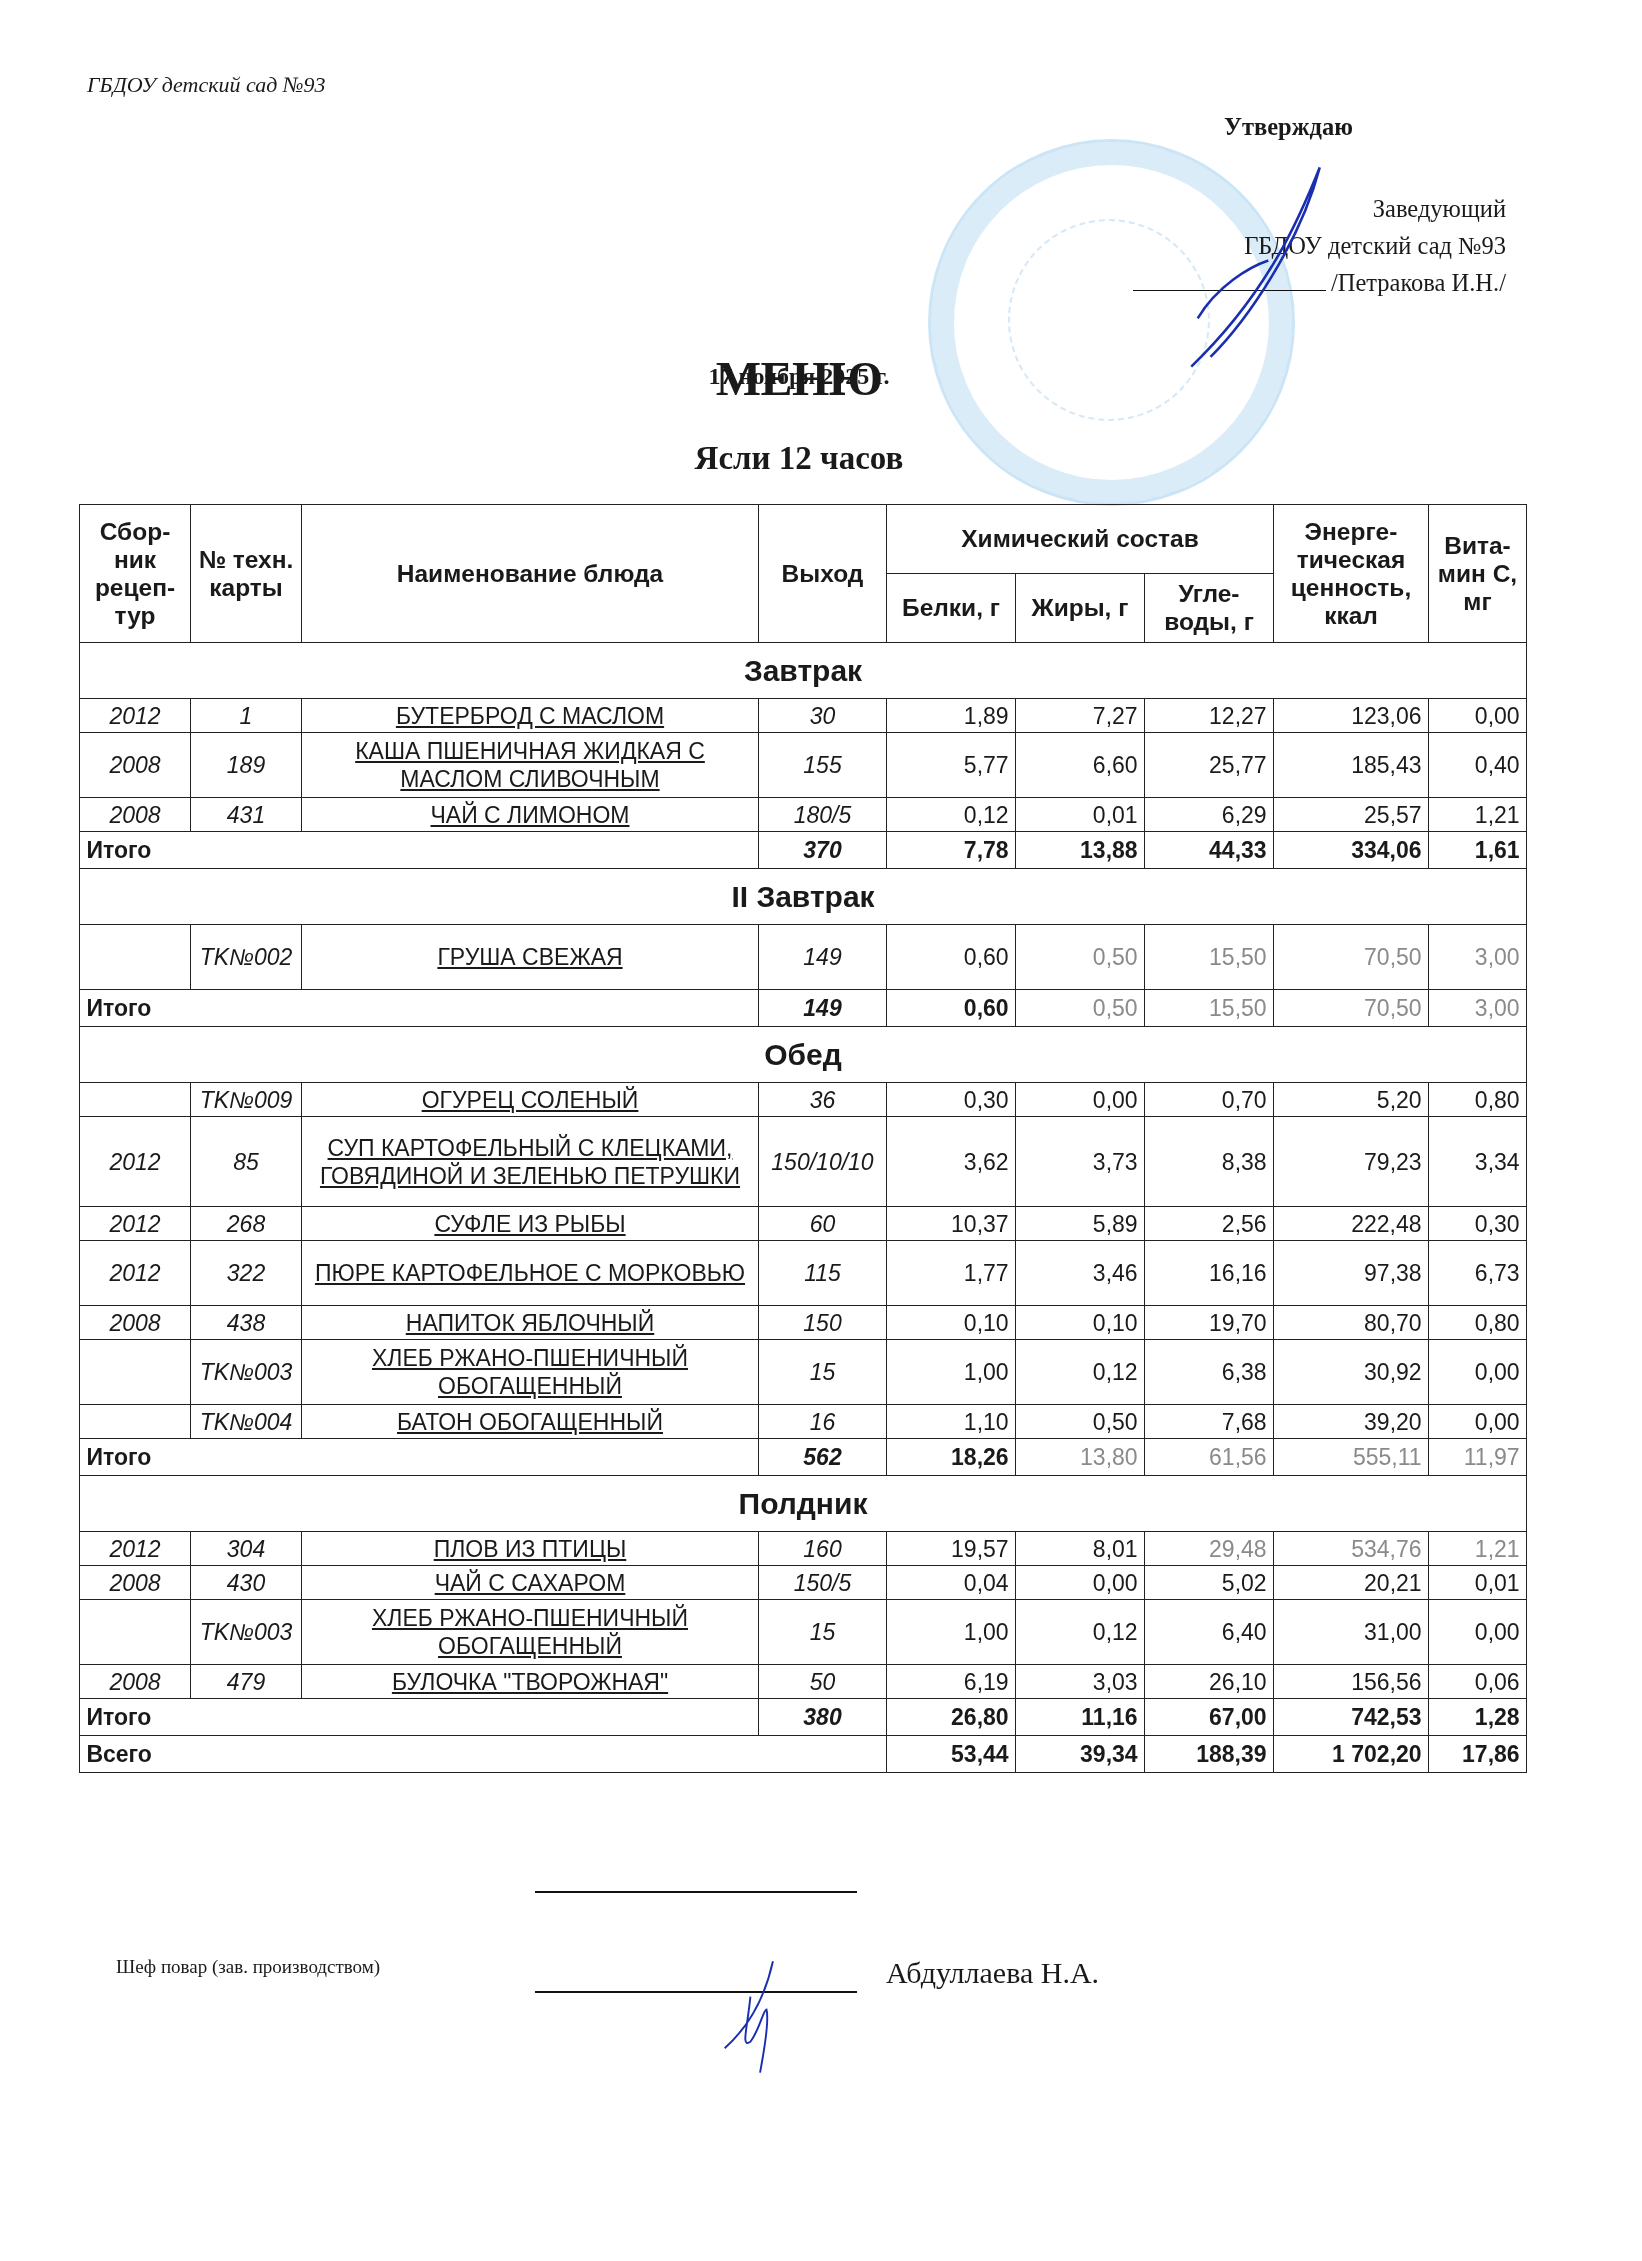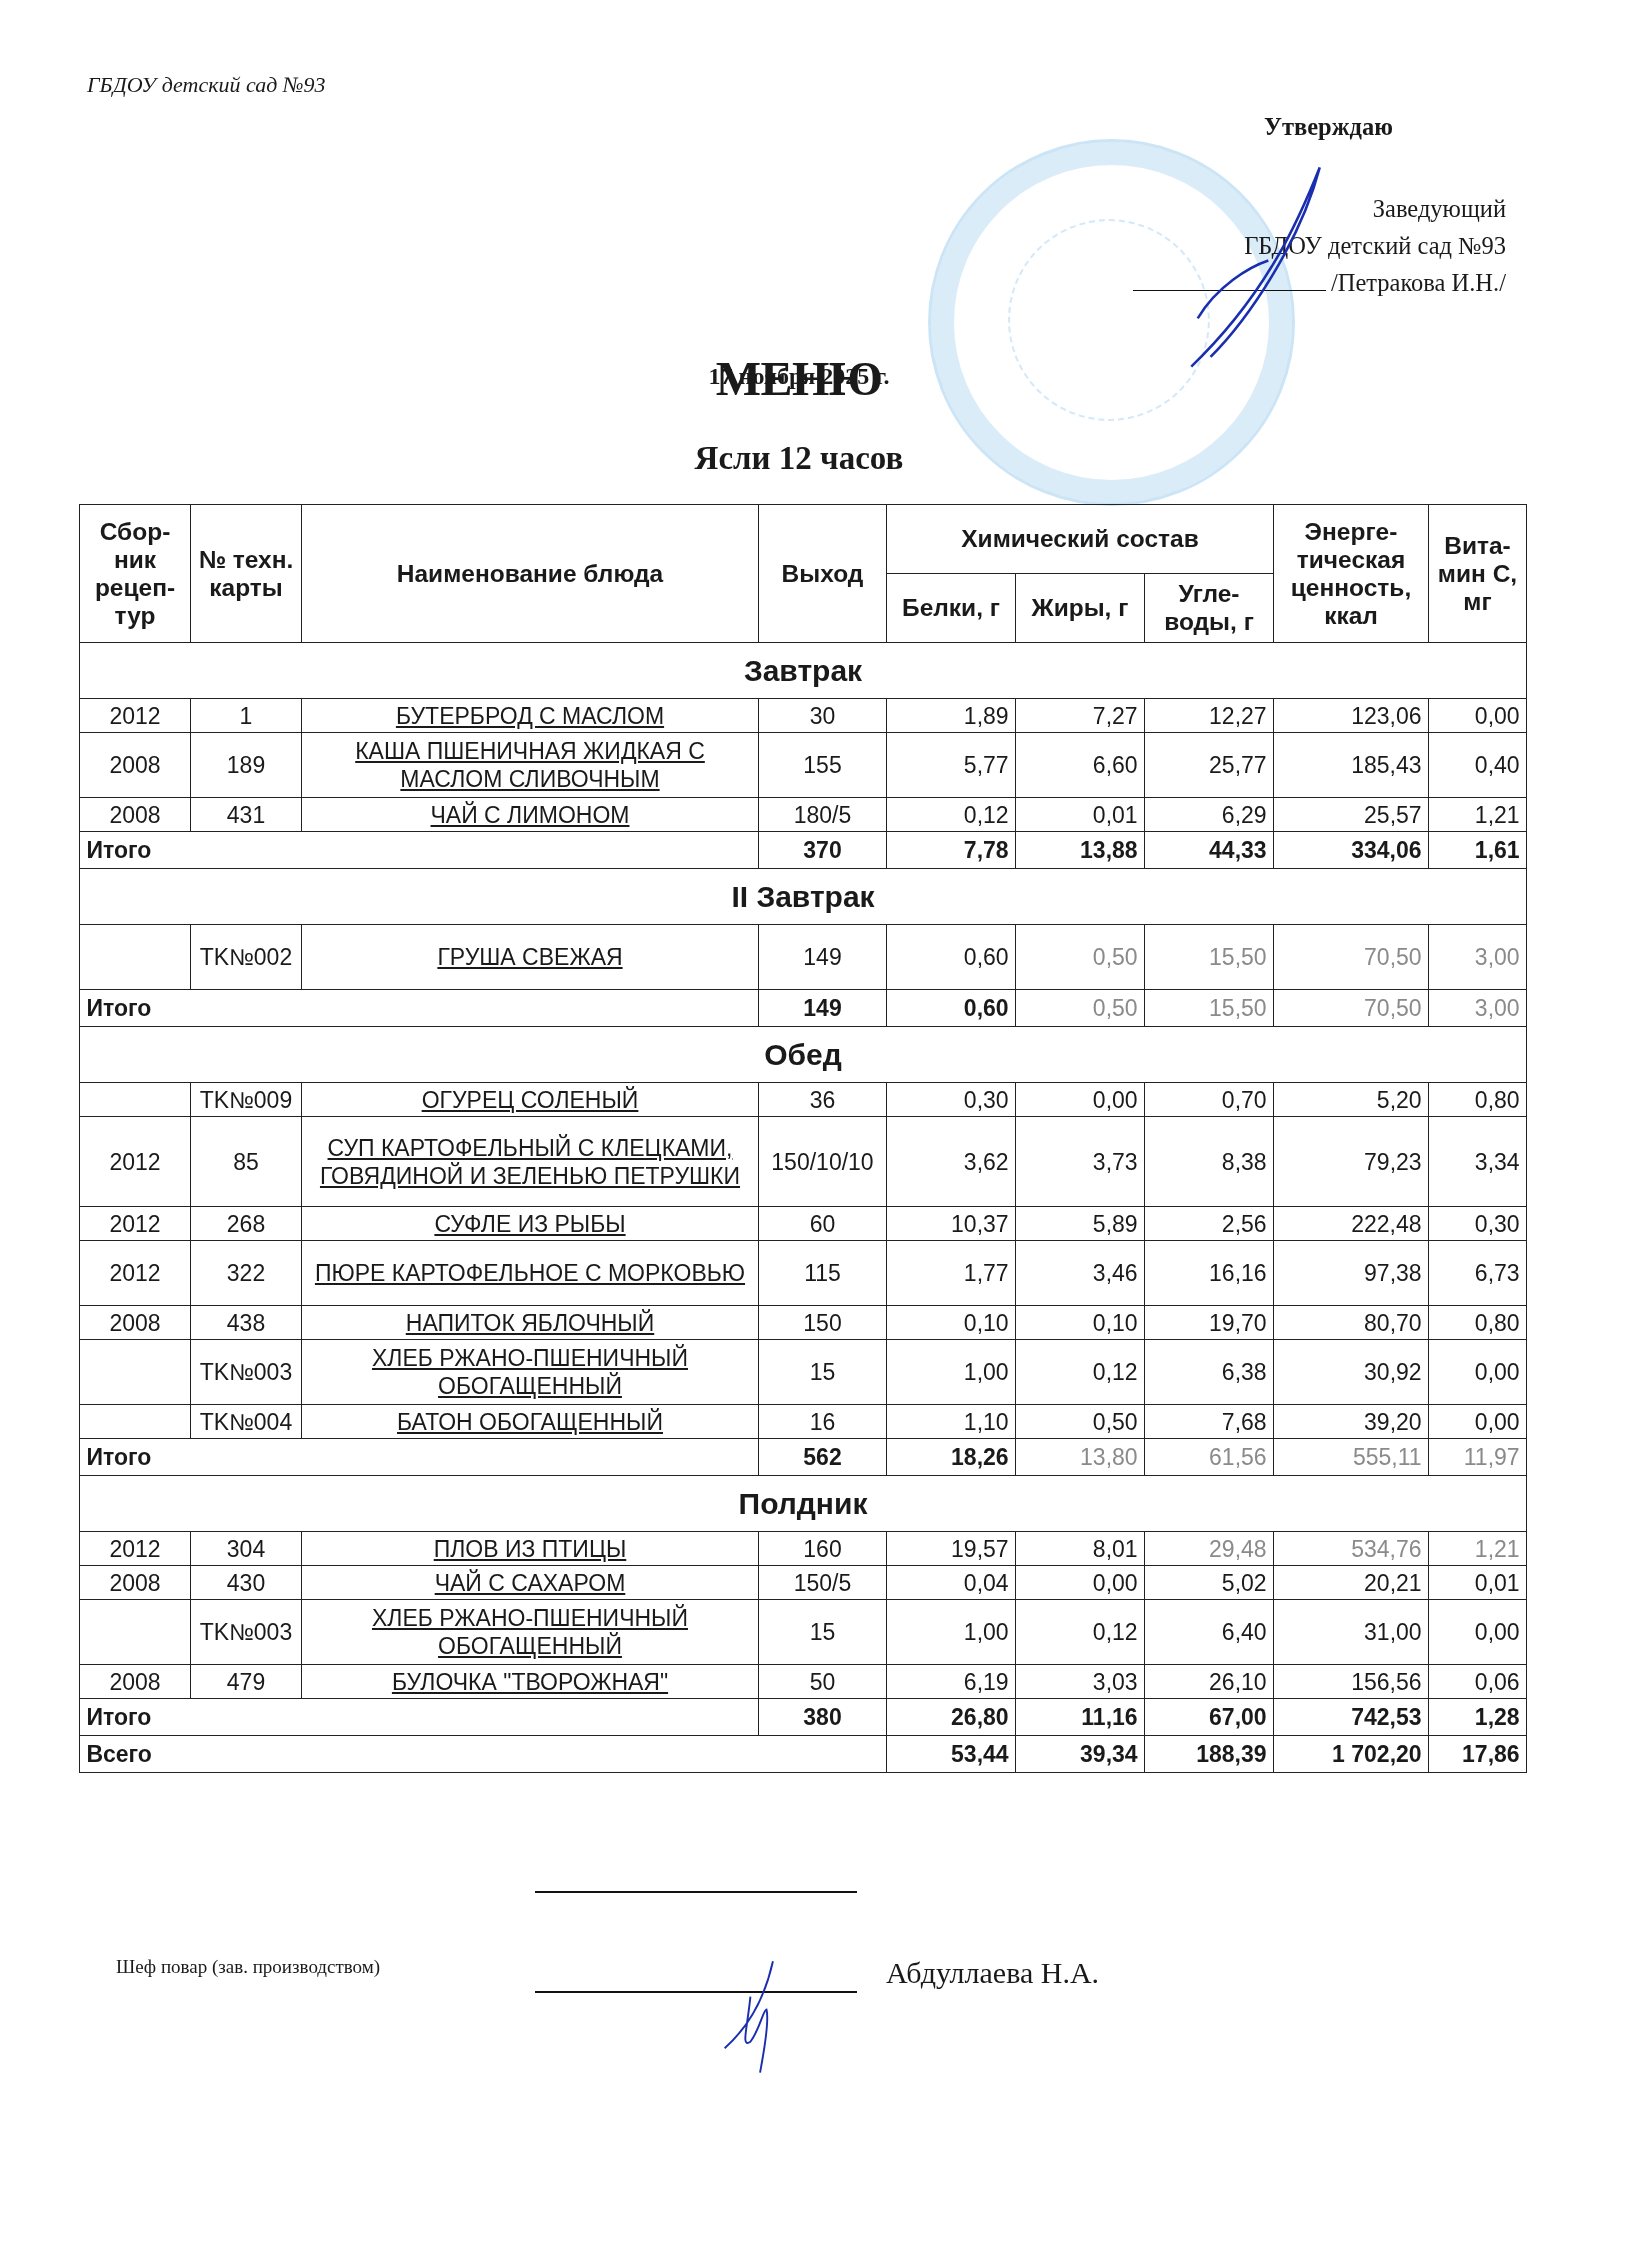--- a/index.html
+++ b/index.html
@@ -1,20 +1,20 @@
 <!DOCTYPE html>
 <html style="font-size:10.3px"><head>
 <meta charset="utf-8">
 <style>
   html, body { margin: 0; padding: 0; background: #ffffff; }
   body { width: 1643px; height: 2261px; position: relative; overflow: hidden;
          font-family: "Liberation Sans", sans-serif; color: #1a1a1a; }
   .abs { position: absolute; font-family: Liberation Serif, serif; }
   .org { left: 87px; top: 72px; font-size: 22px; font-style: italic; }
-  .approve { left: 1224px; top: 113px; font-size: 24.5px; font-weight: bold; margin-left: 40px; }
+  .approve { left: 1224px; top: 113px; font-size: 24.5px; font-weight: bold; }
   .approver { right: 137px; top: 190px; text-align: right; font-size: 24.5px; line-height: 37px; }
   .sigline { display: inline-block; width: 193px; border-bottom: 1.9px solid #111; margin-right: 5.2px; height: 19.3px; vertical-align: baseline; }
   .title { left: 0; width: 1598px; text-align: center; top: 303px; font-family: "Liberation Serif", serif; font-size: 48px; font-weight: bold; letter-spacing: -0.6px; margin-top: 48px; }
   .date { left: 0; width: 1598px; text-align: center; top: 363px; font-size: 24px; font-weight: bold; }
   .group { left: 0; width: 1598px; text-align: center; top: 440px; font-size: 33px; font-weight: bold; }
   .stamp { left: 928px; top: 139px; width: 361px; height: 361px; border-radius: 50%;
            border: 3.9px solid rgba(110,180,230,0.35); box-shadow: inset 0 0 0 19.3px rgba(255,255,255,0), inset 0 0 0 23px rgba(110,180,230,0.25); }
   .stamp-inner { position: absolute; left: 77px; top: 77px; width: 198px; height: 198px; border-radius: 50%; border: 2.6px dashed rgba(110,180,230,0.3); }
 
   table.menu { position: absolute; left: 79px; top: 504px; width: 1446px; border-collapse: collapse; table-layout: fixed; font-size: 23px; }
@@ -22,21 +22,21 @@
   table.menu th { font-weight: bold; text-align: center; font-size: 24.5px; line-height: 28px; }
   col.c1 { width: 111px; } col.c2 { width: 111px; } col.c3 { width: 457px; }
   col.c4 { width: 128px; } col.c5 { width: 129px; } col.c6 { width: 129px; }
   col.c7 { width: 129px; } col.c8 { width: 155px; } col.c9 { width: 98px; }
   .hdr-top th { height: 68px; }
   .hdr-sub th { height: 68px; }
   tr.section td { text-align: center; font-weight: bold; font-size: 30px; height: 55px; }
   tr.item td { height: 33px; line-height: 28px; }
   tr.item.tall td { height: 64px; }
   tr.item.tall3 td { height: 89px; }
-  td.ctr { text-align: center; }
+  td.ctr { text-align: center; font-style: italic; }
   td.num { text-align: right; }
   td.name { text-align: center; text-decoration: underline; }
   tr.total td { height: 36px; font-weight: bold; }
   tr.total td.lbl { text-align: left; }
   .faint { color: #8a8a8a; font-weight: normal !important; }
 
   .footer-line1 { left: 535px; top: 1891px; width: 322px; border-bottom: 2.6px solid #111; }
   .chef-label { left: 116px; top: 1956px; font-size: 19px; }
   .chef-line { left: 535px; top: 1991px; width: 322px; border-bottom: 2.6px solid #111; }
   .chef-name { left: 886px; top: 1956px; font-size: 30px; }

